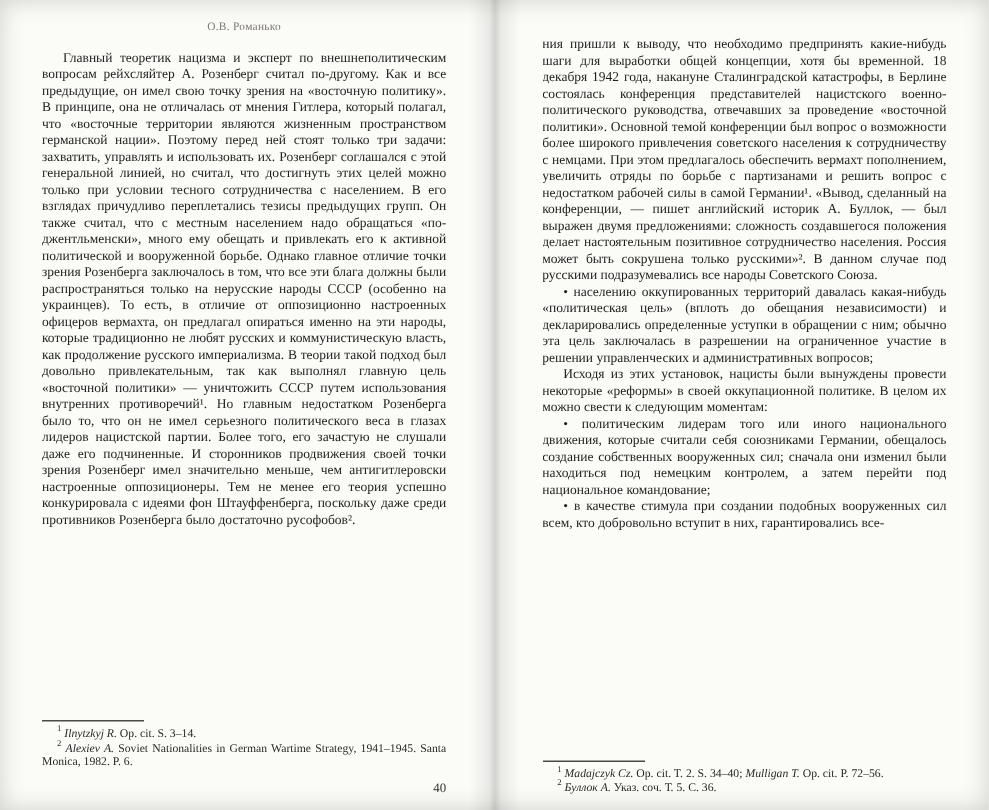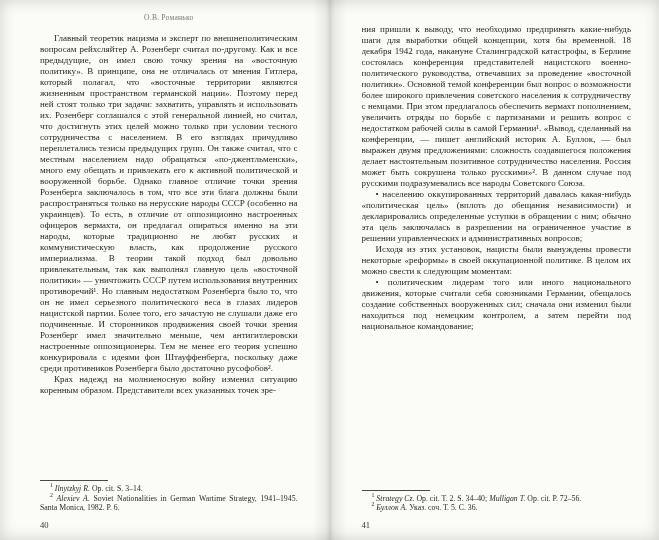--- a/index.html
+++ b/index.html
@@ -27,21 +27,21 @@
       rgba(0,0,0,0.07) 62%, rgba(0,0,0,0) 100%);
     pointer-events: none;
   }
   .page {
     flex: 1 1 50%;
     box-sizing: border-box;
     display: flex;
     flex-direction: column;
     padding: 13px 30px 10px 30px;
   }
-  .page-left  { padding-left: 40px;  padding-right: 32px; }
+  .page-left  { padding-left: 28px;  padding-right: 32px; }
   .page-right { padding-left: 32px;  padding-right: 28px; }
   .running-head {
     text-align: center;
     font-size: 7.6px;
     color: #7b786f;
     letter-spacing: 0.2px;
     white-space: nowrap;
     overflow: hidden;
   }
   .running-head.italic { font-style: italic; }
@@ -72,64 +72,63 @@
     text-indent: 10px;
     color: #2a2927;
   }
   .fn sup {
     font-size: 5.8px;
     vertical-align: super;
     line-height: 0;
   }
   .fn i { }
   .page-number {
-    text-align: left;
+    text-align: right;
     font-size: 8.6px;
     margin-top: 7px;
     color: #35342f;
   }
 </style>
 </head>
 <body>
 
 <div class="book">
 
   <div class="page page-left">
     <div class="running-head">О.В. Романько</div>
     <div class="body">
       <p>Главный теоретик нацизма и эксперт по внешнеполитическим вопросам рейхсляйтер А. Розенберг считал по-другому. Как и все предыдущие, он имел свою точку зрения на «восточную политику». В принципе, она не отличалась от мнения Гитлера, который полагал, что «восточные территории являются жизненным пространством германской нации». Поэтому перед ней стоят только три задачи: захватить, управлять и использовать их. Розенберг соглашался с этой генеральной линией, но считал, что достигнуть этих целей можно только при условии тесного сотрудничества с населением. В его взглядах причудливо переплетались тезисы предыдущих групп. Он также считал, что с местным населением надо обращаться «по-джентльменски», много ему обещать и привлекать его к активной политической и вооруженной борьбе. Однако главное отличие точки зрения Розенберга заключалось в том, что все эти блага должны были распространяться только на нерусские народы СССР (особенно на украинцев). То есть, в отличие от оппозиционно настроенных офицеров вермахта, он предлагал опираться именно на эти народы, которые традиционно не любят русских и коммунистическую власть, как продолжение русского империализма. В теории такой подход был довольно привлекательным, так как выполнял главную цель «восточной политики» — уничтожить СССР путем использования внутренних противоречий¹. Но главным недостатком Розенберга было то, что он не имел серьезного политического веса в глазах лидеров нацистской партии. Более того, его зачастую не слушали даже его подчиненные. И сторонников продвижения своей точки зрения Розенберг имел значительно меньше, чем антигитлеровски настроенные оппозиционеры. Тем не менее его теория успешно конкурировала с идеями фон Штауффенберга, поскольку даже среди противников Розенберга было достаточно русофобов².</p>
-      <p>Крах надежд на молниеносную войну изменил ситуацию коренным образом. Представители всех указанных точек зре-</p>
     </div>
     <div class="footnotes">
       <div class="fn-rule"></div>
       <p class="fn"><sup>1</sup>
         <i>Ilnytzkyj R.</i>
         <span>Op. cit. S. 3–14.</span></p>
       <p class="fn"><sup>2</sup>
         <i>Alexiev A.</i>
         <span>Soviet Nationalities in German Wartime Strategy, 1941–1945. Santa Monica, 1982. P. 6.</span></p>
     </div>
     <div class="page-number">40</div>
   </div>
 
   <div class="page page-right">
     <div class="body">
       <p class="noindent">ния пришли к выводу, что необходимо предпринять какие-нибудь шаги для выработки общей концепции, хотя бы временной. 18 декабря 1942 года, накануне Сталинградской катастрофы, в Берлине состоялась конференция представителей нацистского военно-политического руководства, отвечавших за проведение «восточной политики». Основной темой конференции был вопрос о возможности более широкого привлечения советского населения к сотрудничеству с немцами. При этом предлагалось обеспечить вермахт пополнением, увеличить отряды по борьбе с партизанами и решить вопрос с недостатком рабочей силы в самой Германии¹. «Вывод, сделанный на конференции, — пишет английский историк А. Буллок, — был выражен двумя предложениями: сложность создавшегося положения делает настоятельным позитивное сотрудничество населения. Россия может быть сокрушена только русскими»². В данном случае под русскими подразумевались все народы Советского Союза.</p>
       <p>• населению оккупированных территорий давалась какая-нибудь «политическая цель» (вплоть до обещания независимости) и декларировались определенные уступки в обращении с ним; обычно эта цель заключалась в разрешении на ограниченное участие в решении управленческих и административных вопросов;</p>
       <p>Исходя из этих установок, нацисты были вынуждены провести некоторые «реформы» в своей оккупационной политике. В целом их можно свести к следующим моментам:</p>
       <p>• политическим лидерам того или иного национального движения, которые считали себя союзниками Германии, обещалось создание собственных вооруженных сил; сначала они изменил были находиться под немецким контролем, а затем перейти под национальное командование;</p>
+      <p>• в качестве стимула при создании подобных вооруженных сил всем, кто добровольно вступит в них, гарантировались все-</p>
     </div>
     <div class="footnotes">
       <div class="fn-rule"></div>
       <p class="fn"><sup>1</sup>
-        <i>Strategy Cz.</i>
+        <i>Madajczyk Cz.</i>
         <span>Op. cit. T. 2. S. 34–40;</span>
         <i>Mulligan T.</i>
         <span>Op. cit. P. 72–56.</span></p>
       <p class="fn"><sup>2</sup>
         <i>Буллок А.</i>
         <span>Указ. соч. Т. 5. С. 36.</span></p>
     </div>
-    <div class="page-number">41</div>
   </div>
 
   <div class="gutter"></div>
 </div>
 
 </body></html>

